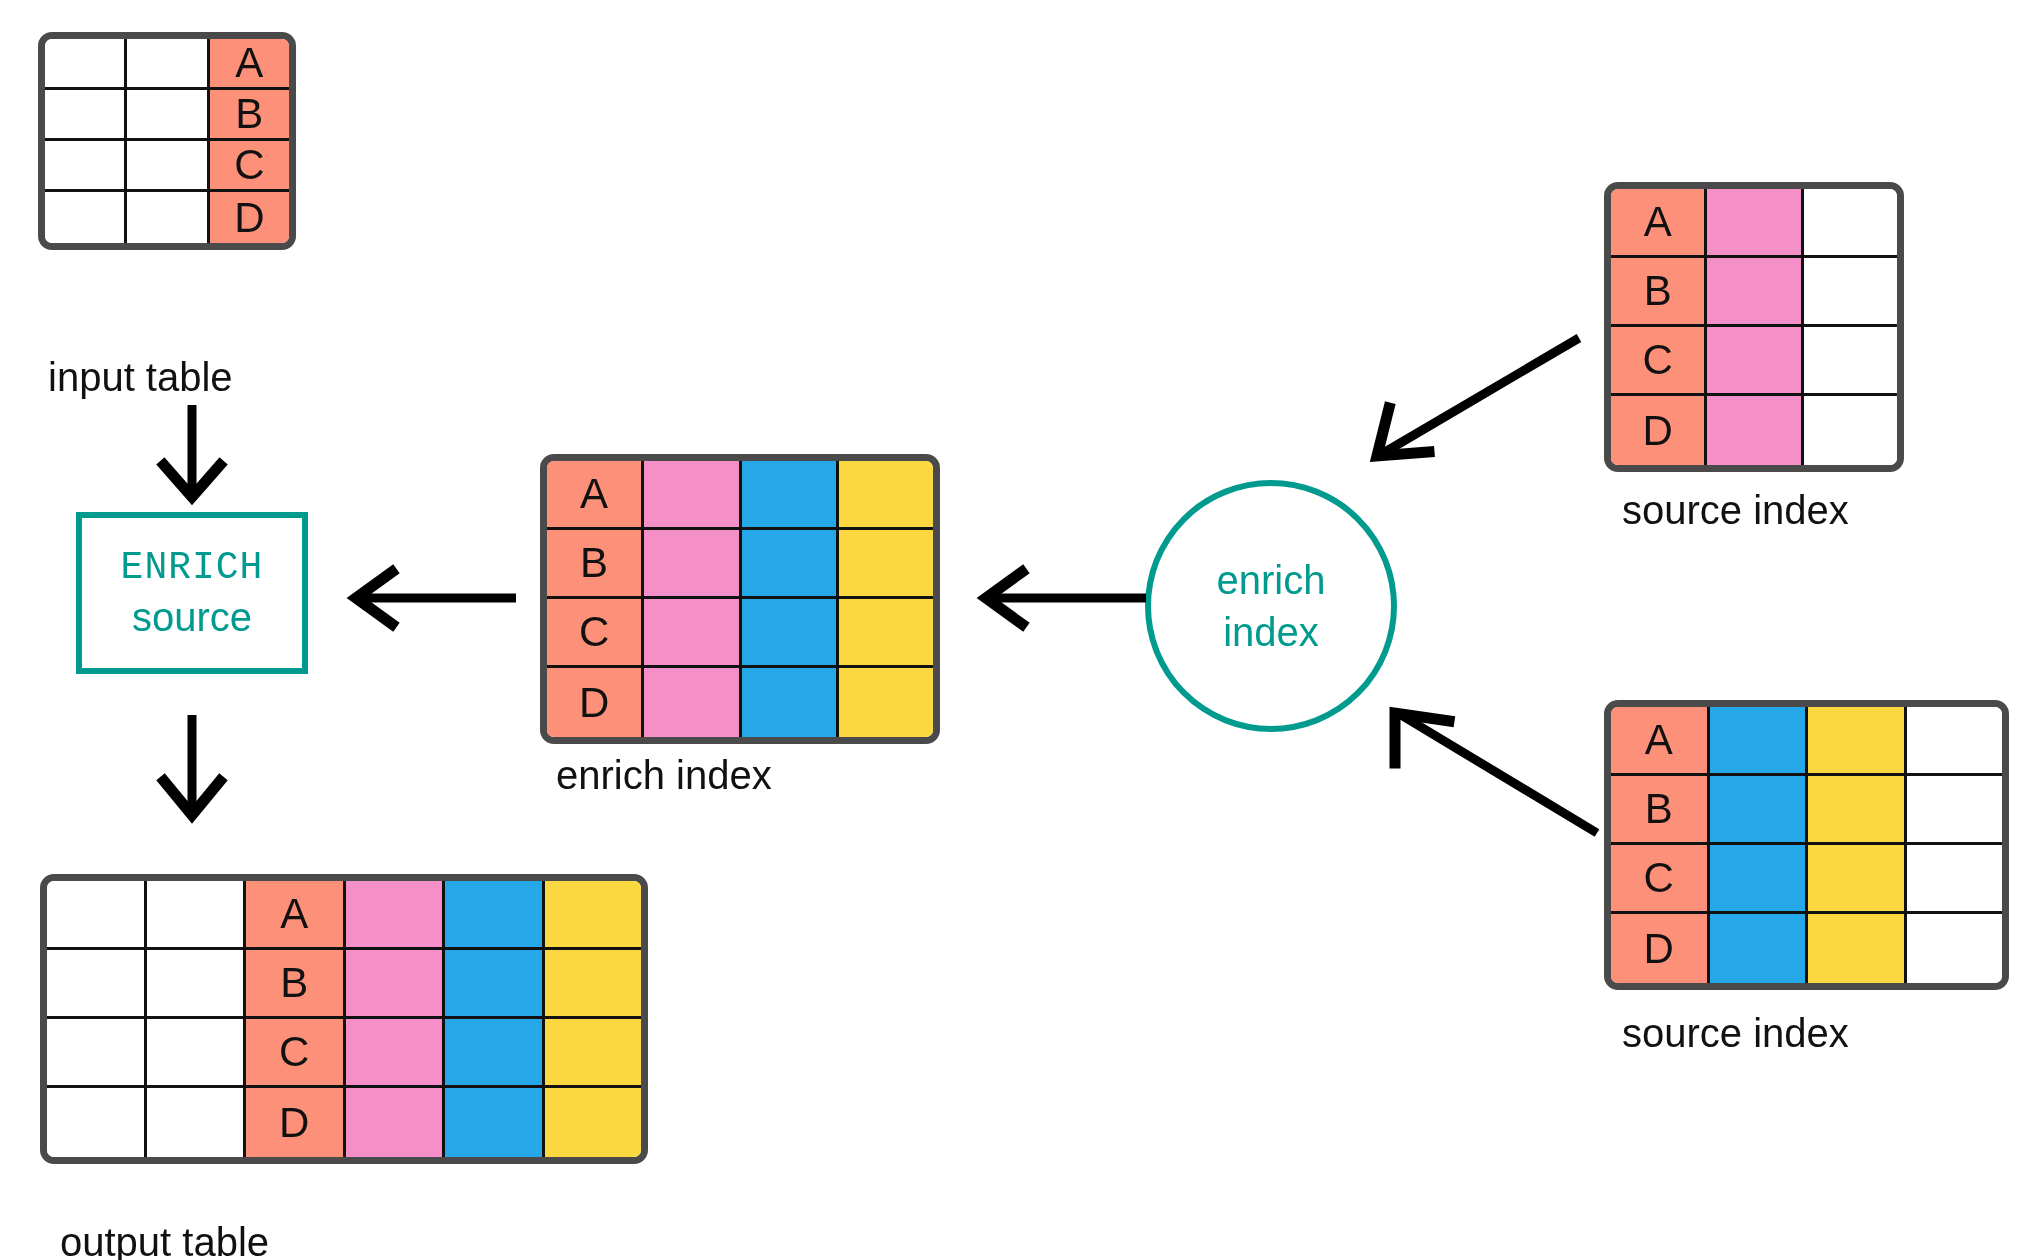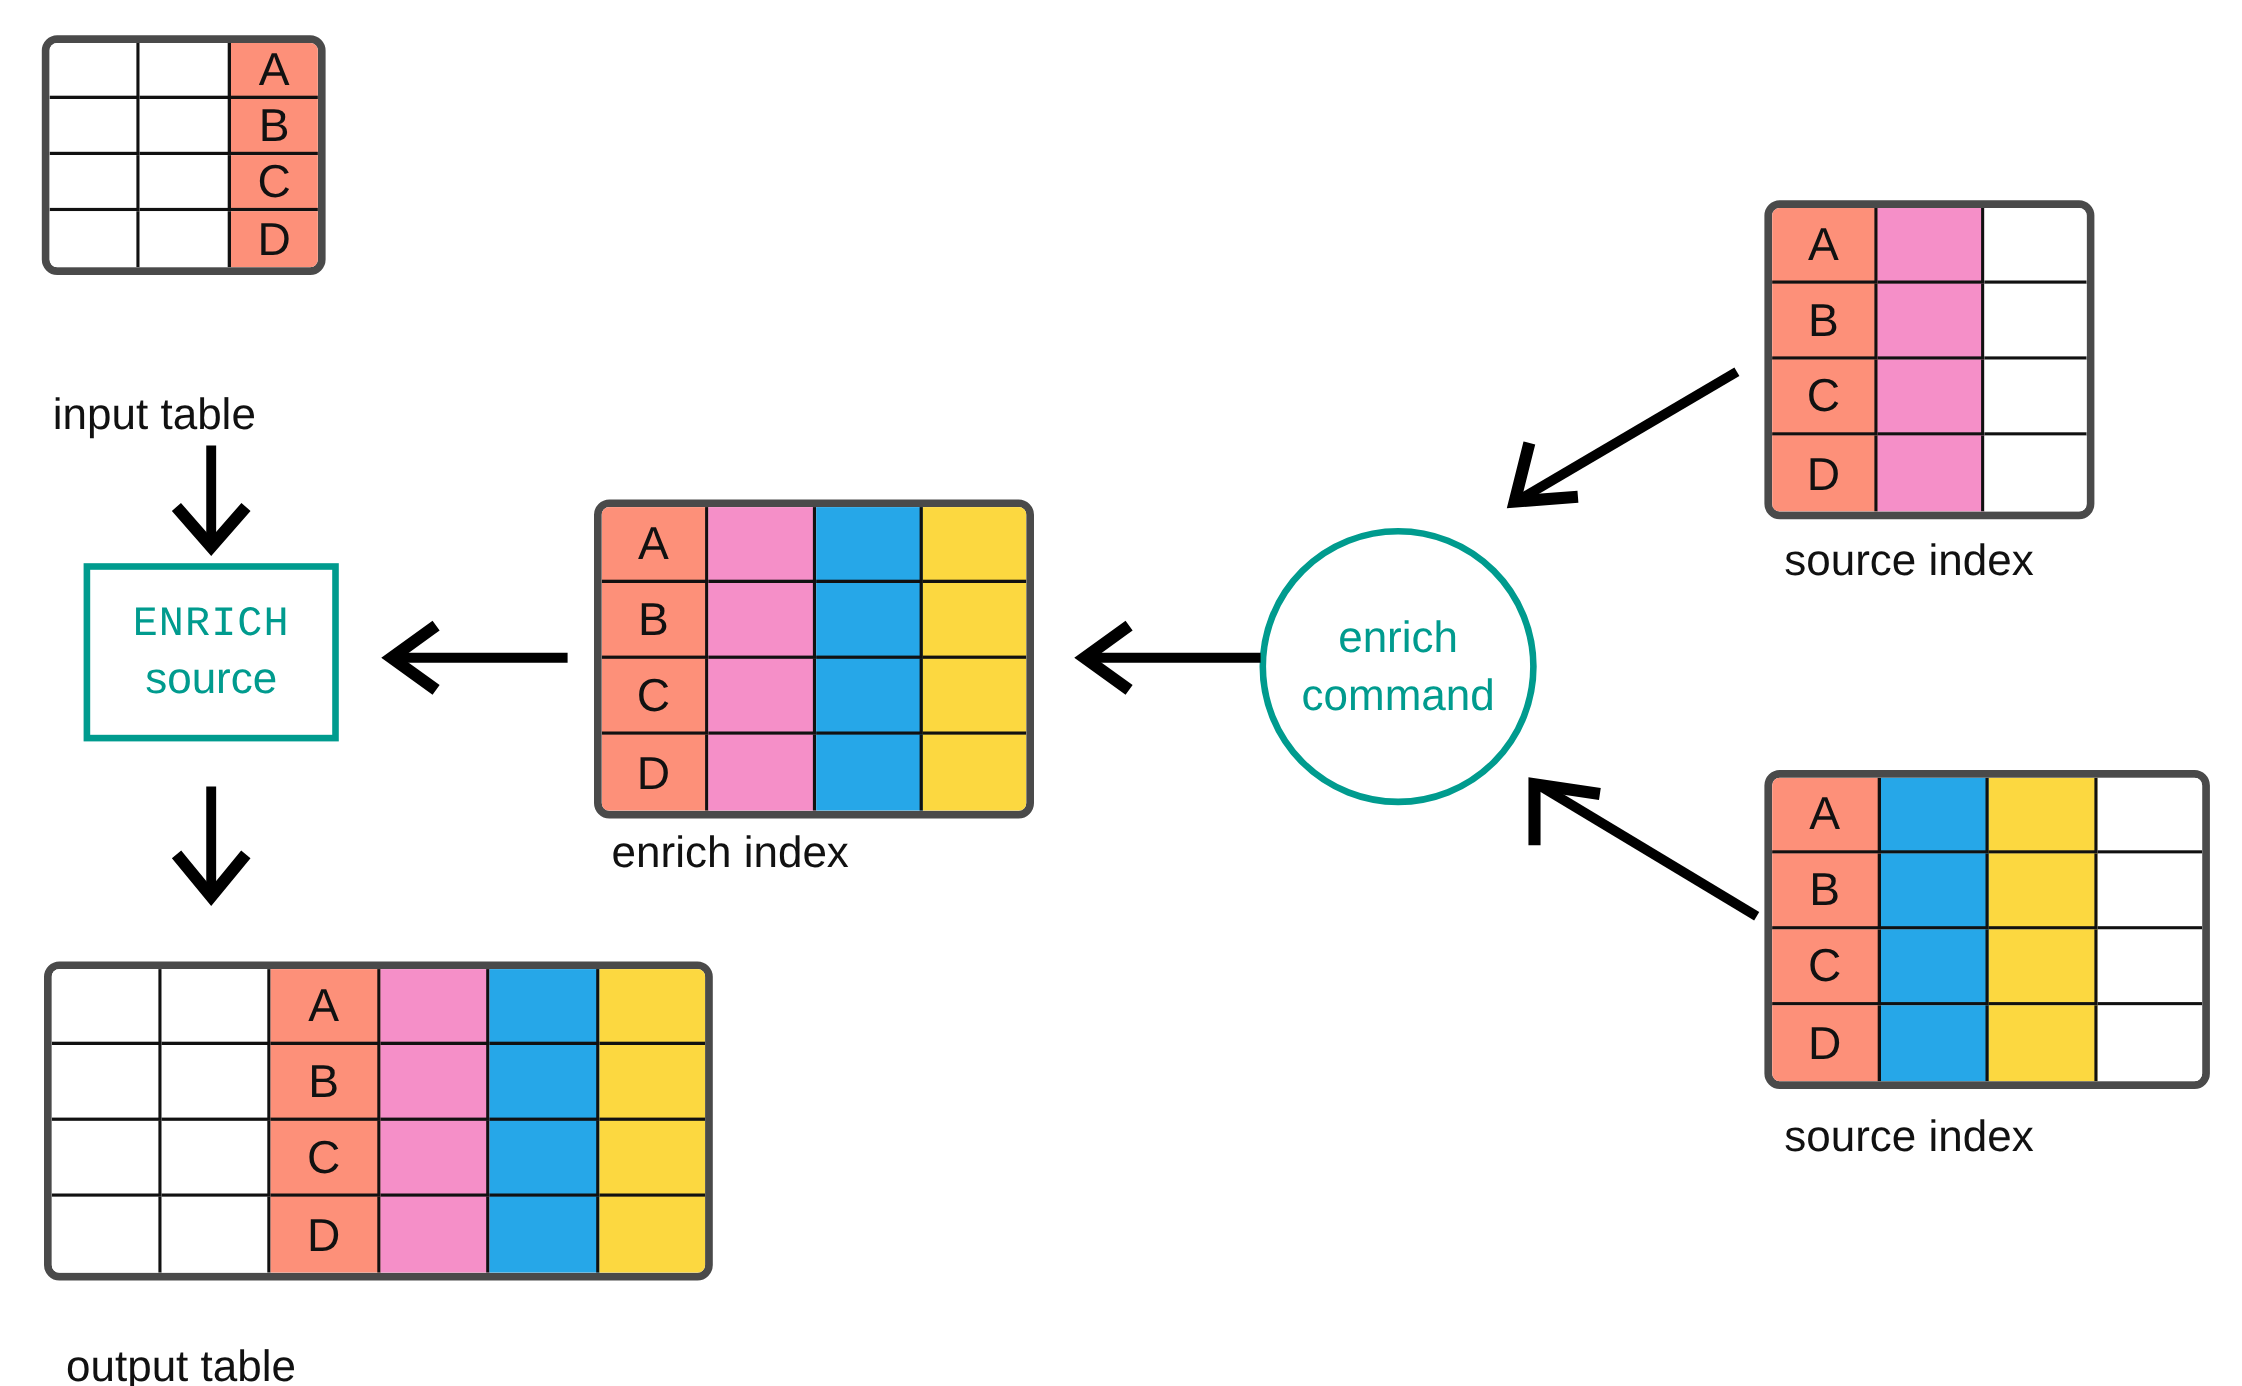--- a/index.html
+++ b/index.html
@@ -172,21 +172,21 @@
         <div class="tcell" style="background: rgb(253, 144, 121);">D</div>
         <div class="tcell" style="background: rgb(245, 143, 200);"></div>
         <div class="tcell" style="background: rgb(38, 167, 232);"></div>
         <div class="tcell" style="background: rgb(252, 216, 64);"></div>
       </div>
     </div>
   <div class="caption" style="left:556px; top:755px;">enrich index</div>
 
   <div class="policy-circle" style="left:1145px; top:480px; width:252px; height:252px;">
     <div>enrich</div>
-    <div>command</div>
+    <div>index</div>
   </div>
 
   <div class="tbl" id="tbl-source-index-top" style="left:1604px; top:182px; width:300px; height:290px;">
       <div class="trow">
         <div class="tcell" style="background: rgb(253, 144, 121);">A</div>
         <div class="tcell" style="background: rgb(245, 143, 200);"></div>
         <div class="tcell" style="background: rgb(255, 255, 255);"></div>
       </div>
       <div class="trow">
         <div class="tcell" style="background: rgb(253, 144, 121);">B</div>

